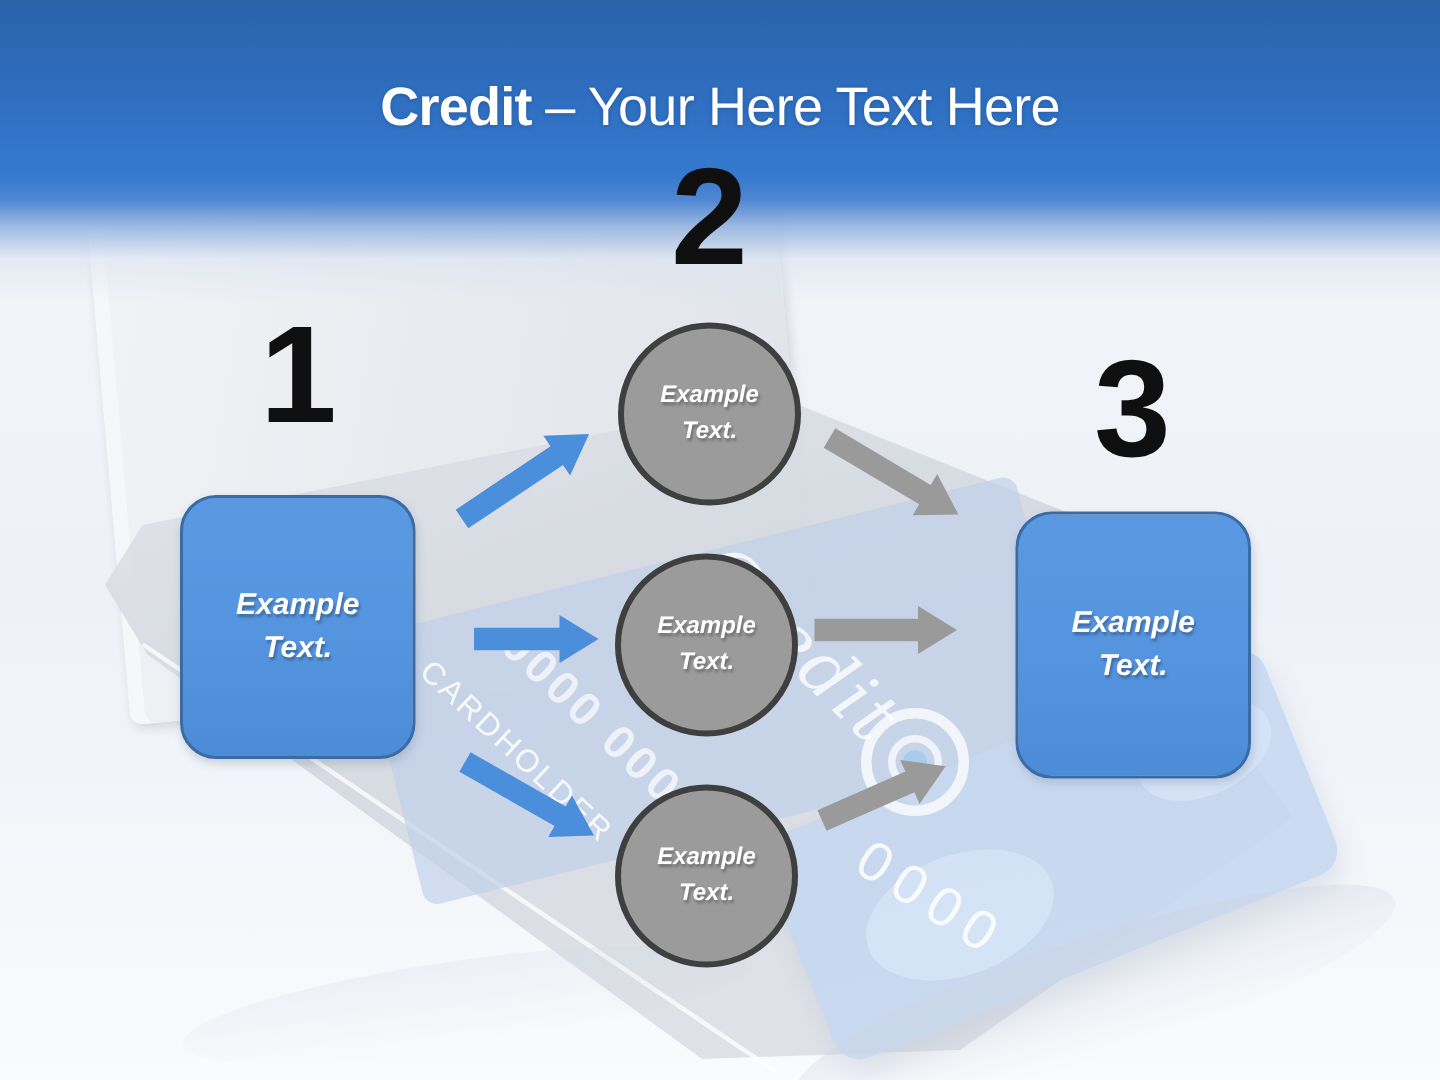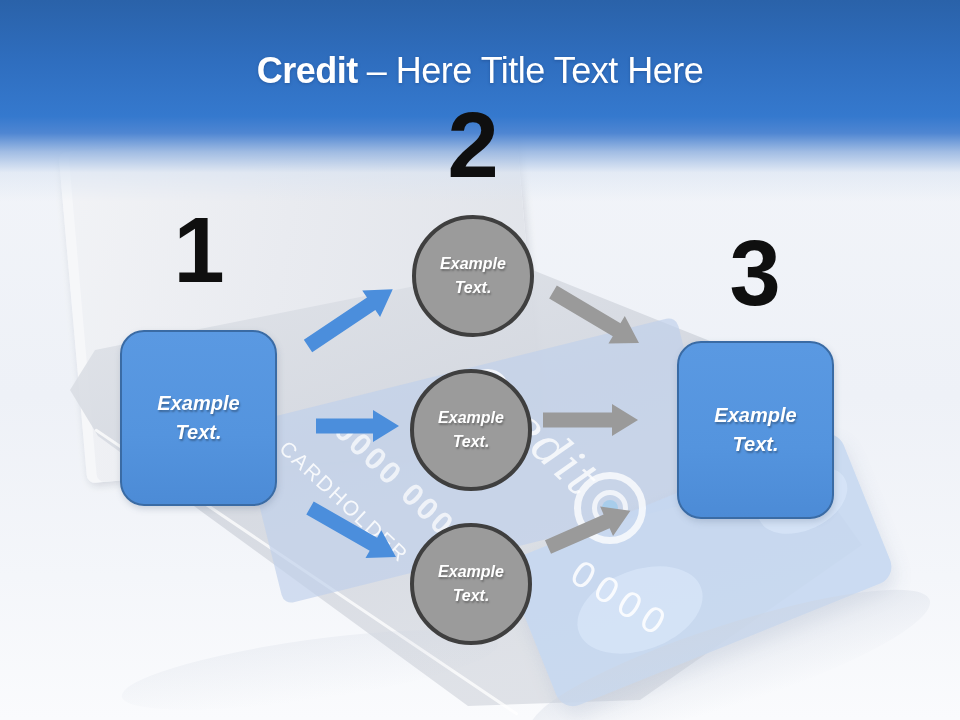--- a/index.html
+++ b/index.html
@@ -128,21 +128,21 @@
       <div class="ring2"></div>
       <div class="dot"></div>
     </div>
     <div class="reflection refl1"></div>
     <div class="reflection refl2"></div>
   </div>
 
   <div class="header-fade"></div>
 
   <div class="title">
-    <span class="b">Credit</span><span>– Here Title Text Here</span>
+    <span class="b">Credit</span><span>– Your Here Text Here</span>
   </div>
 
   <div class="step-number n1">1</div>
   <div class="step-number n2">2</div>
   <div class="step-number n3">3</div>
 
   <svg class="arrows" width="960" height="720" viewBox="0 0 960 720">
     <g class="ar-blue" transform="translate(308,346) rotate(-33.8)">
       <polygon points="0,-7.5 76,-7.5 76,-16 102,0 76,16 76,7.5 0,7.5"></polygon>
       </g>

